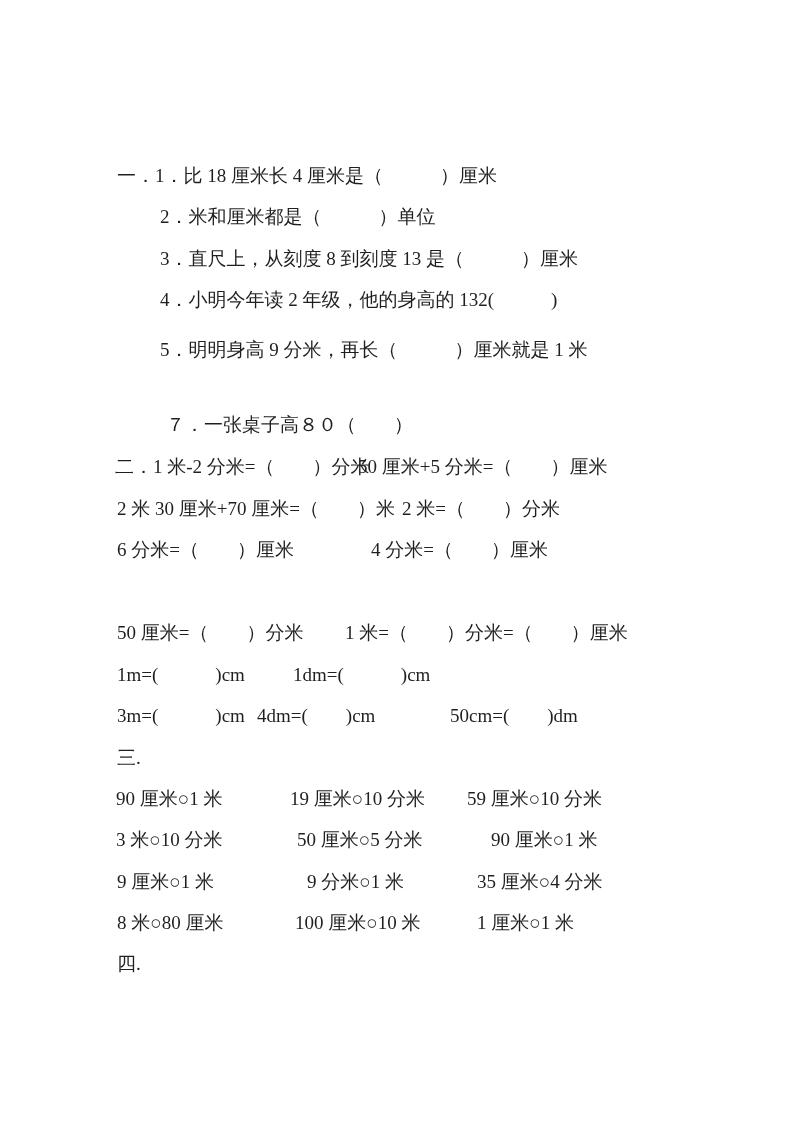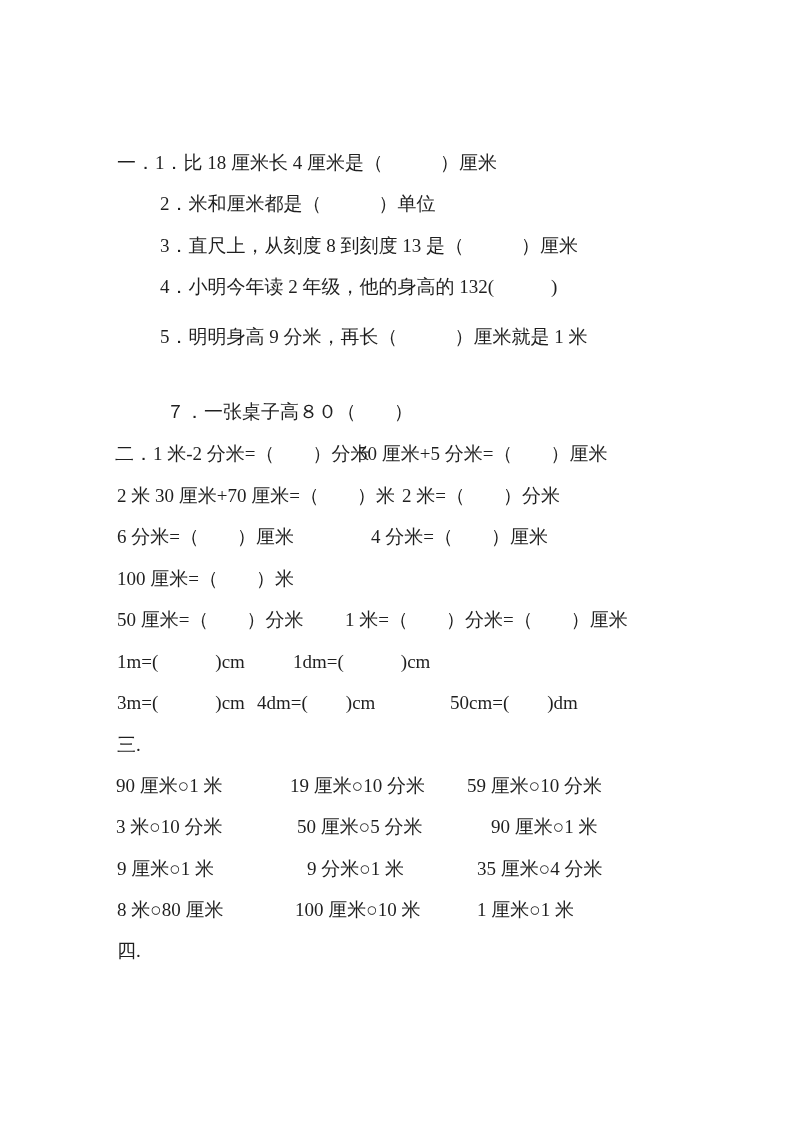--- a/index.html
+++ b/index.html
@@ -22,20 +22,21 @@
     left: 0;
     width: 100%;
     text-align: center;
     white-space: nowrap;
   }
   .ln {
     position: absolute;
     left: 0;
     width: 100%;
     height: 22px;
+    margin-top: 13px;
   }
   .col {
     position: absolute;
     top: 0;
     white-space: nowrap;
   }
 </style>
 </head>
 <body>
 
@@ -67,21 +68,20 @@
   </div>
   <div class="ln" style="top:483px">
     <span class="col" style="left:117px">2 米 30 厘米+70 厘米=（　　）米</span>
     <span class="col" style="left:402px">2 米=（　　）分米</span>
   </div>
   <div class="ln" style="top:524px">
     <span class="col" style="left:117px">6 分米=（　　）厘米</span>
     <span class="col" style="left:371px">4 分米=（　　）厘米</span>
   </div>
   <div class="ln" style="top:566px">
-    <span class="col" style="left:117px">100 厘米=（　　）米</span>
   </div>
   <div class="ln" style="top:607px">
     <span class="col" style="left:117px">50 厘米=（　　）分米</span>
     <span class="col" style="left:345px">1 米=（　　）分米=（　　）厘米</span>
   </div>
   <div class="ln" style="top:649px">
     <span class="col" style="left:117px">1m=(　　　)cm</span>
     <span class="col" style="left:293px">1dm=(　　　)cm</span>
   </div>
   <div class="ln" style="top:690px">

